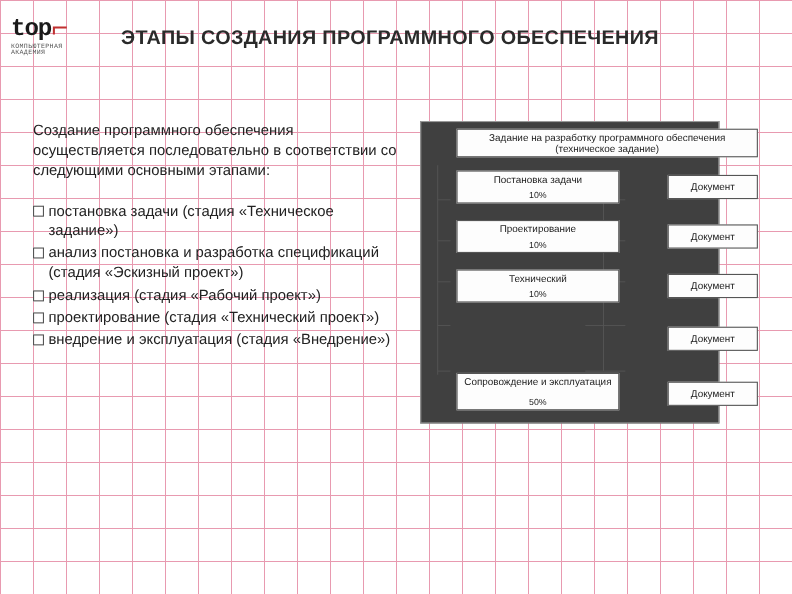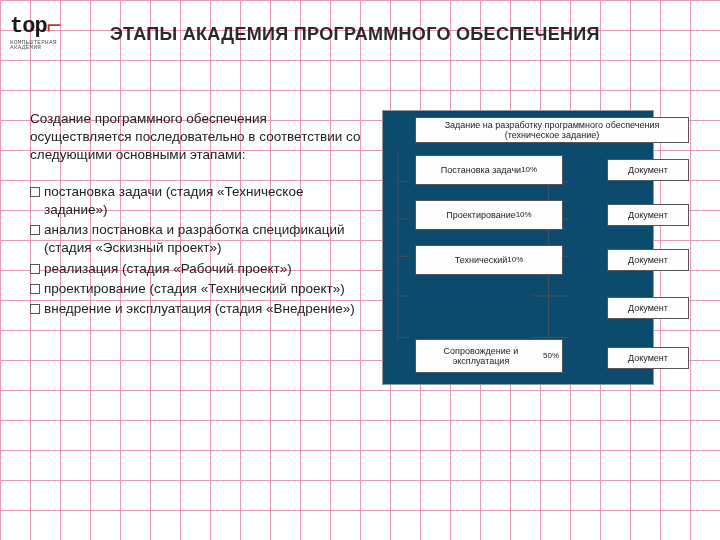--- a/index.html
+++ b/index.html
@@ -82,37 +82,37 @@
     height: 8px;
     border: 1px solid #555;
     background: #fff;
   }
   .diagram {
     position: absolute;
     top: 110px;
     left: 382px;
     width: 272px;
     height: 275px;
-    background: #0c4a6e;
+    background: #404040;
     border: 1px solid #999;
     font-size: 9px;
     color: #222;
   }
   .dbox {
     position: absolute;
     background: #fdfdfd;
     border: 1px solid #555;
     display: flex;
     align-items: center;
     justify-content: center;
     text-align: center;
     padding: 2px 3px;
     line-height: 1.15;
   }
-  .stage-box { left: 32px; width: 148px; height: 30px; flex-direction: row; justify-content: center; }
+  .stage-box { left: 32px; width: 148px; height: 30px; flex-direction: column; justify-content: space-between; }
   .stage-label { }
   .stage-pct { font-size: 8px; }
   .doc-box { left: 224px; width: 82px; height: 22px; }
   .spec-top { left: 32px; top: 6px; width: 274px; height: 26px; }
   svg.wires {
     position: absolute;
     top: 0; left: 0;
     width: 100%;
     height: 100%;
     pointer-events: none;
@@ -123,21 +123,21 @@
 <body>
 
 <div class="logo">
   <div>
     <span class="logo-main">top</span><span class="logo-bracket">⌐</span>
   </div>
   <div class="logo-sub">КОМПЬЮТЕРНАЯ</div>
   <div class="logo-sub">АКАДЕМИЯ</div>
 </div>
 
-<div class="title">ЭТАПЫ АКАДЕМИЯ ПРОГРАММНОГО ОБЕСПЕЧЕНИЯ</div>
+<div class="title">ЭТАПЫ СОЗДАНИЯ ПРОГРАММНОГО ОБЕСПЕЧЕНИЯ</div>
 
 <div class="content">
   <p class="intro">Создание программного обеспечения осуществляется последовательно в соответствии со следующими основными этапами:</p>
   <ul class="stages">
     <li>постановка задачи (стадия «Техническое задание»)</li>
     <li>анализ постановка и разработка спецификаций (стадия «Эскизный проект»)</li>
     <li>реализация (стадия «Рабочий проект»)</li>
     <li>проектирование (стадия «Технический проект»)</li>
     <li>внедрение и эксплуатация (стадия «Внедрение»)</li>
   </ul>

